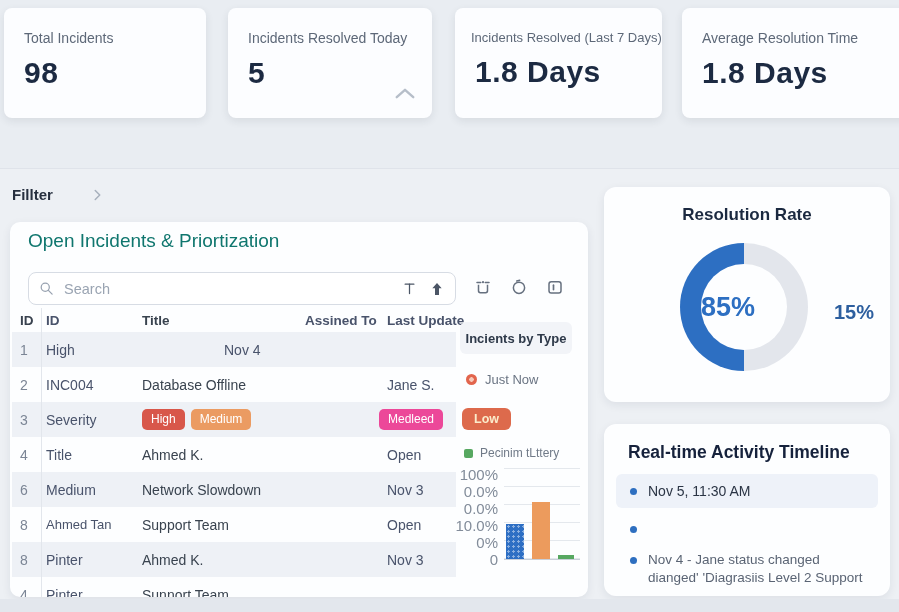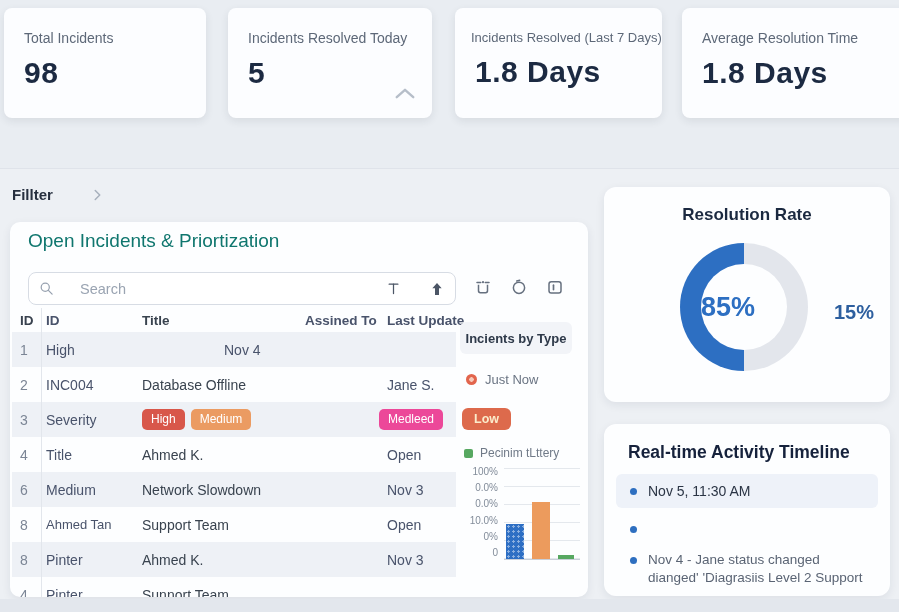--- a/index.html
+++ b/index.html
@@ -18,21 +18,21 @@
 
   
   .filter-row{position:absolute;left:12px;top:186px;display:flex;align-items:center;gap:40px;cursor:pointer;}
   .filter-row .f-lbl{font-size:15px;font-weight:bold;color:#27303f;}
   .filter-row .chev{color:#a7b0bc;display:flex;}
 
   
   .main-panel{position:absolute;left:10px;top:222px;width:578px;height:375px;background:#fdfeff;border-radius:10px;box-shadow:0 3px 10px rgba(30,40,60,.08);overflow:hidden;}
   .panel-title{position:absolute;left:18px;top:8px;font-size:19px;font-weight:normal;color:#0f766e;}
 
-  .search-box{position:absolute;left:18px;top:50px;width:428px;height:33px;box-sizing:border-box;border:1.5px solid #d7dce4;border-radius:8px;background:#fff;display:flex;align-items:center;padding:0 10px;gap:24px;}
+  .search-box{position:absolute;left:18px;top:50px;width:428px;height:33px;box-sizing:border-box;border:1.5px solid #d7dce4;border-radius:8px;background:#fff;display:flex;align-items:center;padding:0 10px;gap:8px;}
   .search-box .mag{color:#98a2b0;display:flex;}
   .search-input{flex:1;border:none;outline:none;font-size:14.5px;color:#3a4454;font-family:inherit;background:transparent;min-width:0;}
   .search-input::placeholder{color:#9aa4b2;}
   .inbox-icon{color:#4c5666;display:flex;margin-left:4px;}
   .tool-icon{position:absolute;top:56px;color:#66707f;display:flex;cursor:pointer;}
   .ti1{left:464px;} .ti2{left:500px;} .ti3{left:536px;}
 
   
   .itable{position:absolute;left:2px;top:86px;width:444px;}
   .thead{display:flex;height:24px;align-items:center;font-size:13.5px;font-weight:bold;color:#39424f;}
@@ -51,21 +51,21 @@
 
   
   .side-hdr{position:absolute;left:450px;top:100px;width:112px;height:32px;background:#f2f4f8;border-radius:6px;display:flex;align-items:center;justify-content:center;font-size:13px;font-weight:bold;color:#2e3949;}
   .legend1{position:absolute;left:456px;top:150px;display:flex;align-items:center;gap:8px;font-size:13px;color:#6a7483;}
   .dot-ring{width:11px;height:11px;border-radius:50%;background:radial-gradient(circle,#f6c9b9 0 2px,#e2654d 2.5px);}
   .low-badge{position:absolute;left:452px;top:186px;background:#dd6a4c;color:#fbeccb;font-size:12.5px;font-weight:bold;padding:4px 12px;border-radius:6px;}
   .legend2{position:absolute;left:454px;top:224px;display:flex;align-items:center;gap:7px;font-size:12px;color:#707a88;}
   .sq-green{width:9px;height:9px;border-radius:2px;background:#57a861;}
 
   .mini-chart{position:absolute;left:448px;top:244px;width:124px;height:100px;}
-  .mc-labels{position:absolute;left:0;top:0;width:40px;height:92px;display:flex;flex-direction:column;justify-content:space-between;align-items:flex-end;font-size:10px;color:#828c9a;}
+  .mc-labels{position:absolute;left:0;top:0;width:40px;height:92px;display:flex;flex-direction:column;justify-content:space-between;align-items:flex-end;font-size:15px;color:#828c9a;}
   .mc-plot{position:absolute;left:46px;top:2px;width:76px;height:92px;border-bottom:1.5px solid #c9cfd8;background:repeating-linear-gradient(to bottom,#e4e8ed 0 1px,transparent 1px 18px);display:flex;align-items:flex-end;gap:8px;padding-left:2px;box-sizing:border-box;}
   .bar{width:18px;}
   .bar-dotted{background-image:radial-gradient(rgba(255,255,255,.45) 1px,transparent 1.2px);background-size:5px 5px;}
   .bar3{width:16px;}
 
   
   .res-card{position:absolute;left:604px;top:187px;width:286px;height:215px;background:#fdfeff;border-radius:12px;box-shadow:0 3px 10px rgba(30,40,60,.08);}
   .res-title{position:absolute;left:0;right:0;top:18px;text-align:center;font-size:17px;font-weight:bold;color:#1b2940;}
   .donut{position:absolute;left:76px;top:56px;width:128px;height:128px;border-radius:50%;}
   .donut-hole{position:absolute;inset:21px;background:#fdfeff;border-radius:50%;display:flex;align-items:center;}

